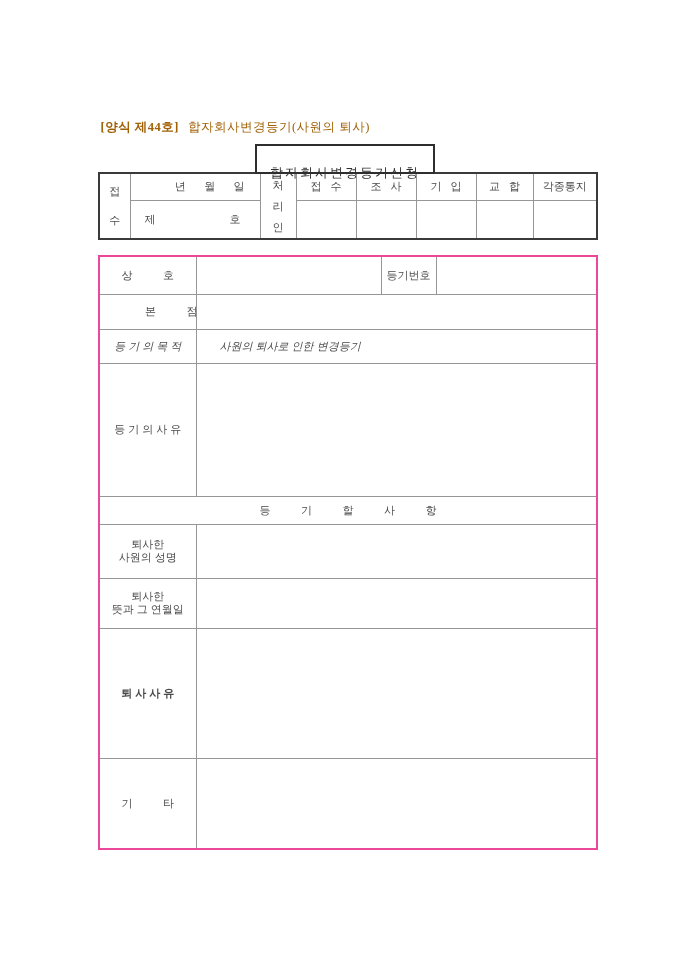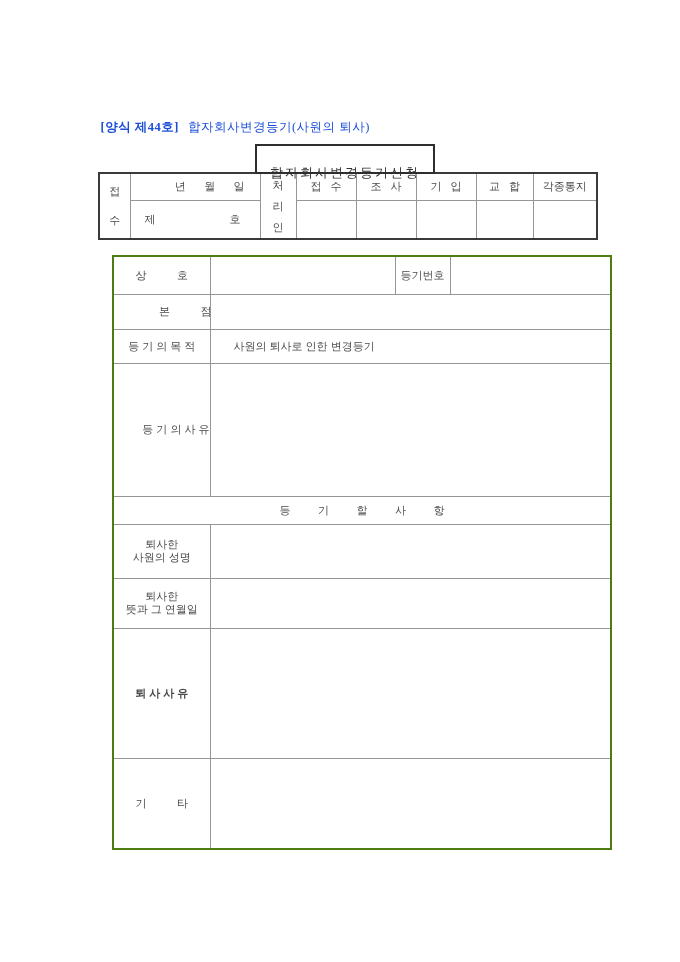--- a/index.html
+++ b/index.html
@@ -9,21 +9,21 @@
     width:680px; height:962px;
     background:#ffffff;
     font-family:"Liberation Sans","DejaVu Sans",sans-serif;
     color:#444;
     overflow:hidden;
   }
   
   .doc-header {
     position:absolute; left:88px; top:104px;
     font-family:"Liberation Serif","DejaVu Serif",serif;
-    font-size:12.5px; color:#1d4ed8; white-space:pre;
+    font-size:12.5px; color:#a16207; white-space:pre;
   }
   .form-no { font-weight:bold; letter-spacing:0.5px; }
   .form-title { margin-left:9px; letter-spacing:0.5px; }
 
   
   .title-box {
     position:absolute; left:255px; top:144px;
     width:180px; height:30px;
     border:2px solid #2e2e2e;
     display:flex; align-items:center; justify-content:center;
@@ -53,30 +53,30 @@
   .receipt-table tr.r-top td { height:27px; }
   .receipt-table tr.r-bot td { height:39px; }
   .v-label { line-height:29px; }
   .v-label3 { line-height:21px; }
   .date-cell { text-align:right; padding-right:15px; }
   .no-cell { }
   .no-flex { display:flex; justify-content:space-between; padding:0 19px 0 14px; }
 
   
   .main-table {
-    position:absolute; left:112px; top:255px;
+    position:absolute; left:98px; top:255px;
     width:498px;
-    border:2px solid #4d7c0f;
+    border:2px solid #ec4899;
   }
   .main-table td.value { text-align:left; padding-left:23px; }
   .main-table .two-line { line-height:13px; }
   tr.mr1 td { height:38px; }
   tr.mr2 td { height:35px;padding-left:45px; }
-  tr.mr3 td { height:34px; }
-  tr.mr4 td { height:133px;text-align:right; }
+  tr.mr3 td { height:34px;font-style:italic; }
+  tr.mr4 td { height:133px; }
   tr.mr5 td { height:28px; }
   tr.mr6 td { height:54px; }
   tr.mr7 td { height:50px; }
   tr.mr8 td { height:130px;font-weight:bold; }
   tr.mr9 td { height:91px; }
 </style>
 </head>
 <body>
 
 <div class="page">
@@ -150,21 +150,21 @@
     </tr>
     <tr class="mr3">
       <td class="pre">등 기 의 목 적</td>
       <td class="value pre" colspan="3">사원의 퇴사로 인한 변경등기</td>
     </tr>
     <tr class="mr4">
       <td class="pre">등 기 의 사 유</td>
       <td class="value" colspan="3"></td>
     </tr>
     <tr class="mr5">
-      <td class="pre" colspan="4" style="border-left:none;border-right:none;font-family:Liberation Serif, serif;">등          기          할          사          항</td>
+      <td class="pre" colspan="4" style="border-left:none;border-right:none;">등          기          할          사          항</td>
     </tr>
     <tr class="mr6">
       <td class="prelines two-line">퇴사한
 사원의 성명</td>
       <td class="value" colspan="3"></td>
     </tr>
     <tr class="mr7">
       <td class="prelines two-line">퇴사한
 뜻과 그 연월일</td>
       <td class="value" colspan="3"></td>

